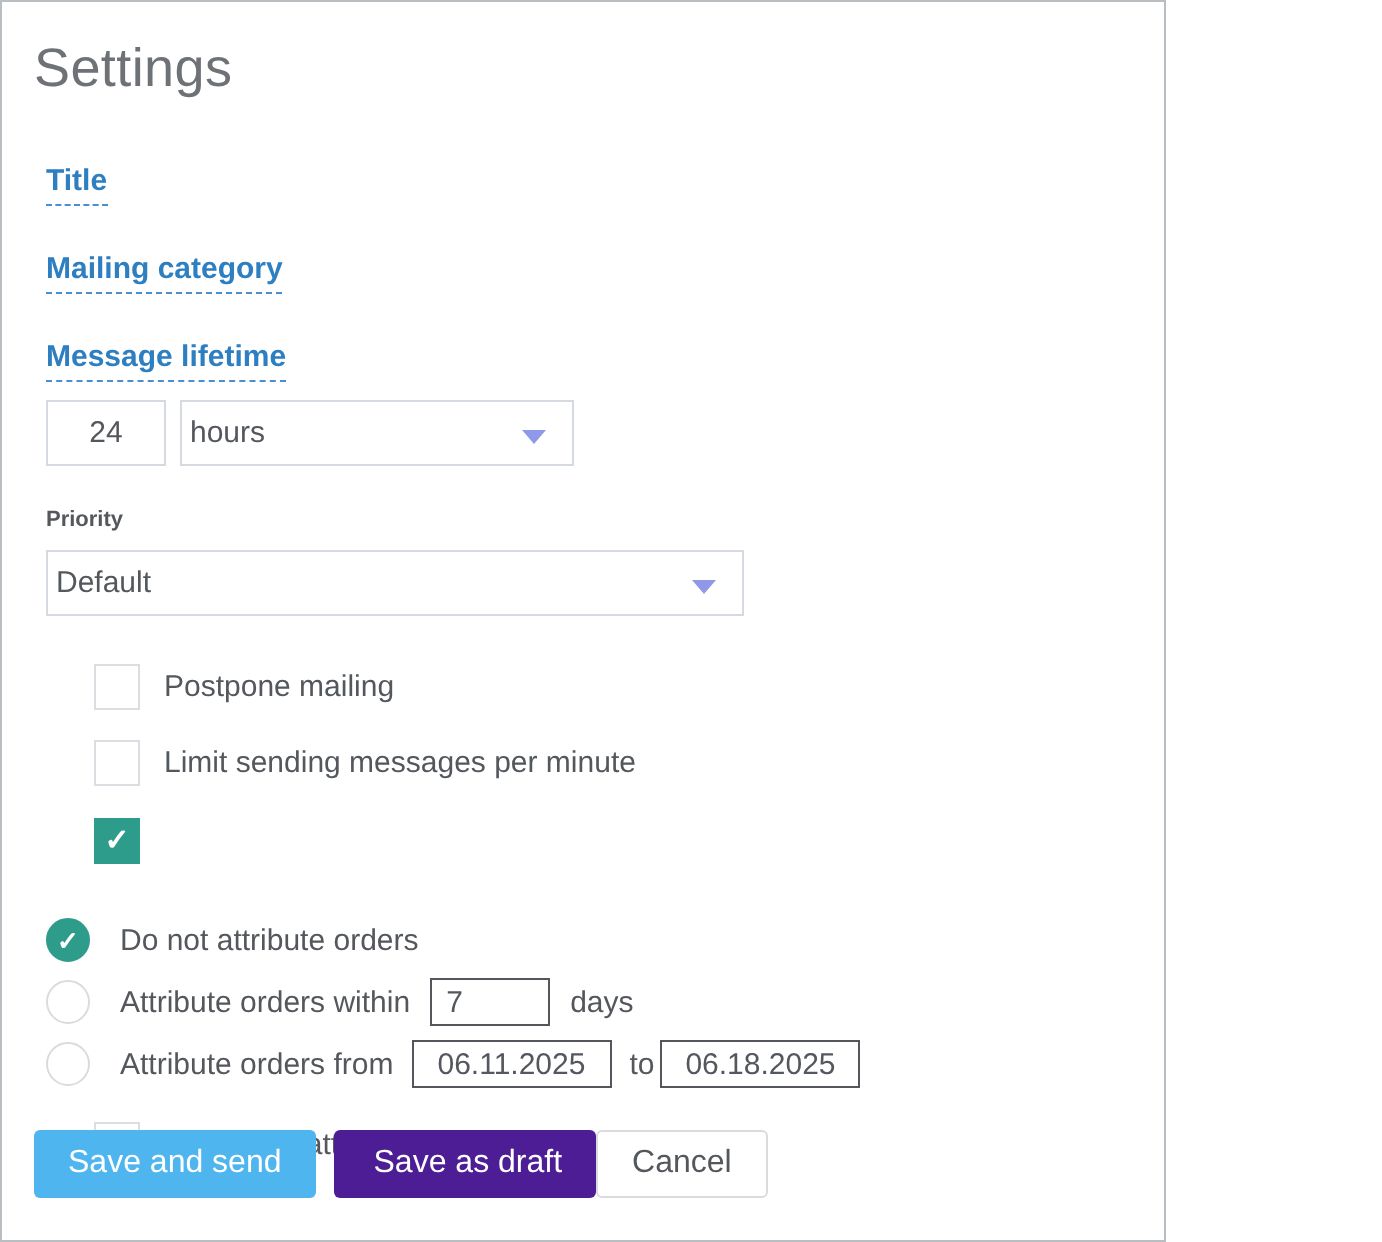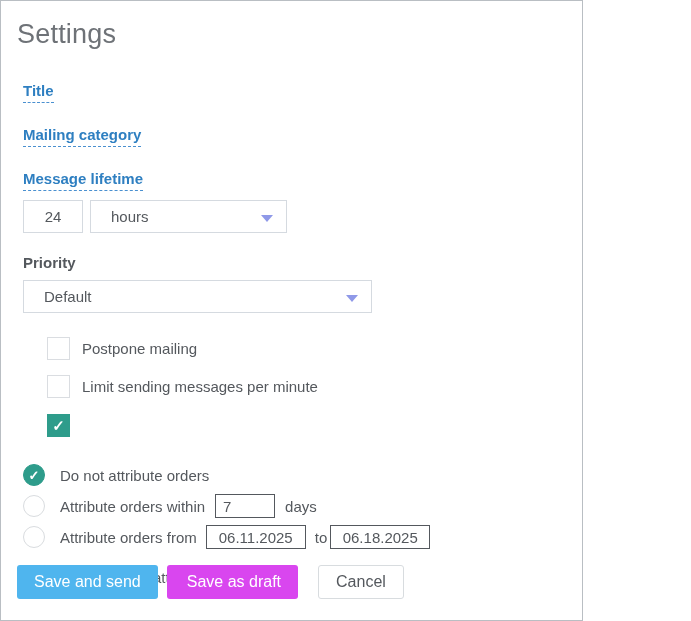--- a/index.html
+++ b/index.html
@@ -48,40 +48,40 @@
     outline: none;
   }
   .lifetime-value { width: 60px; text-align: center; margin-right: 7px; }
 
   .select-box {
     height: 33px;
     border: 1px solid #d5dae0;
     background: #fff;
     display: flex;
     align-items: center;
-    padding: 0 20px;
+    padding: 0 4px;
     font-size: 15px;
     color: #54585d;
     cursor: pointer;
     position: relative;
   }
   .select-hours { width: 197px; }
   .select-priority { width: 349px; }
   .select-arrow {
     position: absolute;
     right: 13px;
     top: 14px;
     width: 0; height: 0;
     border-left: 6px solid transparent;
     border-right: 6px solid transparent;
     border-top: 7px solid #8f99e8;
   }
   .field-label {
     margin-top: 21px;
-    font-size: 15px;
+    font-size: 11px;
     font-weight: 700;
     color: #54585d;
   }
   .select-row { margin-top: 9px; }
 
   .check-row {
     display: flex;
     align-items: center;
     cursor: pointer;
     padding-left: 24px;
@@ -172,21 +172,21 @@
   .btn {
     height: 34px;
     border: none;
     border-radius: 3px;
     font-family: "Liberation Sans", sans-serif;
     font-size: 16px;
     padding: 0 17px;
     cursor: pointer;
   }
   .btn-primary { background: #4fb5ee; color: #fff; margin-right: 9px; }
-  .btn-secondary { background: #d946ef; color: #fff; margin-right: 20px; padding-left: 20px; }
+  .btn-secondary { background: #4c1d95; color: #fff; margin-right: 0; padding-left: 20px; }
   .btn-cancel {
     background: #fff;
     color: #54585d;
     border: 1px solid #d8dcdf;
   }
 </style>
 </head>
 <body>
 
 <div class="page">

